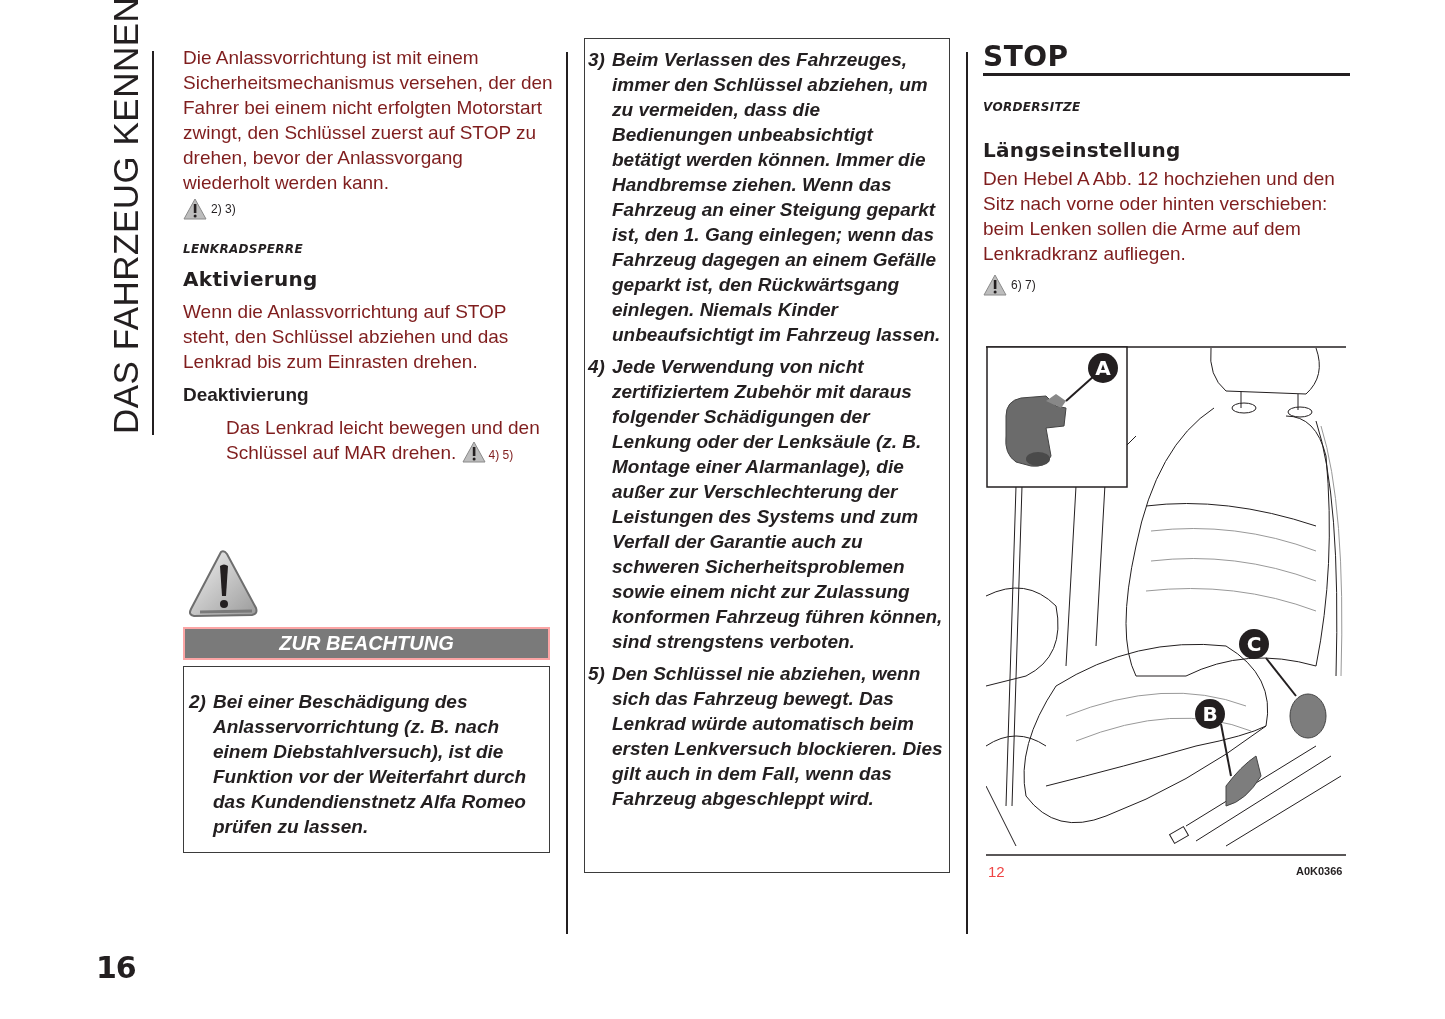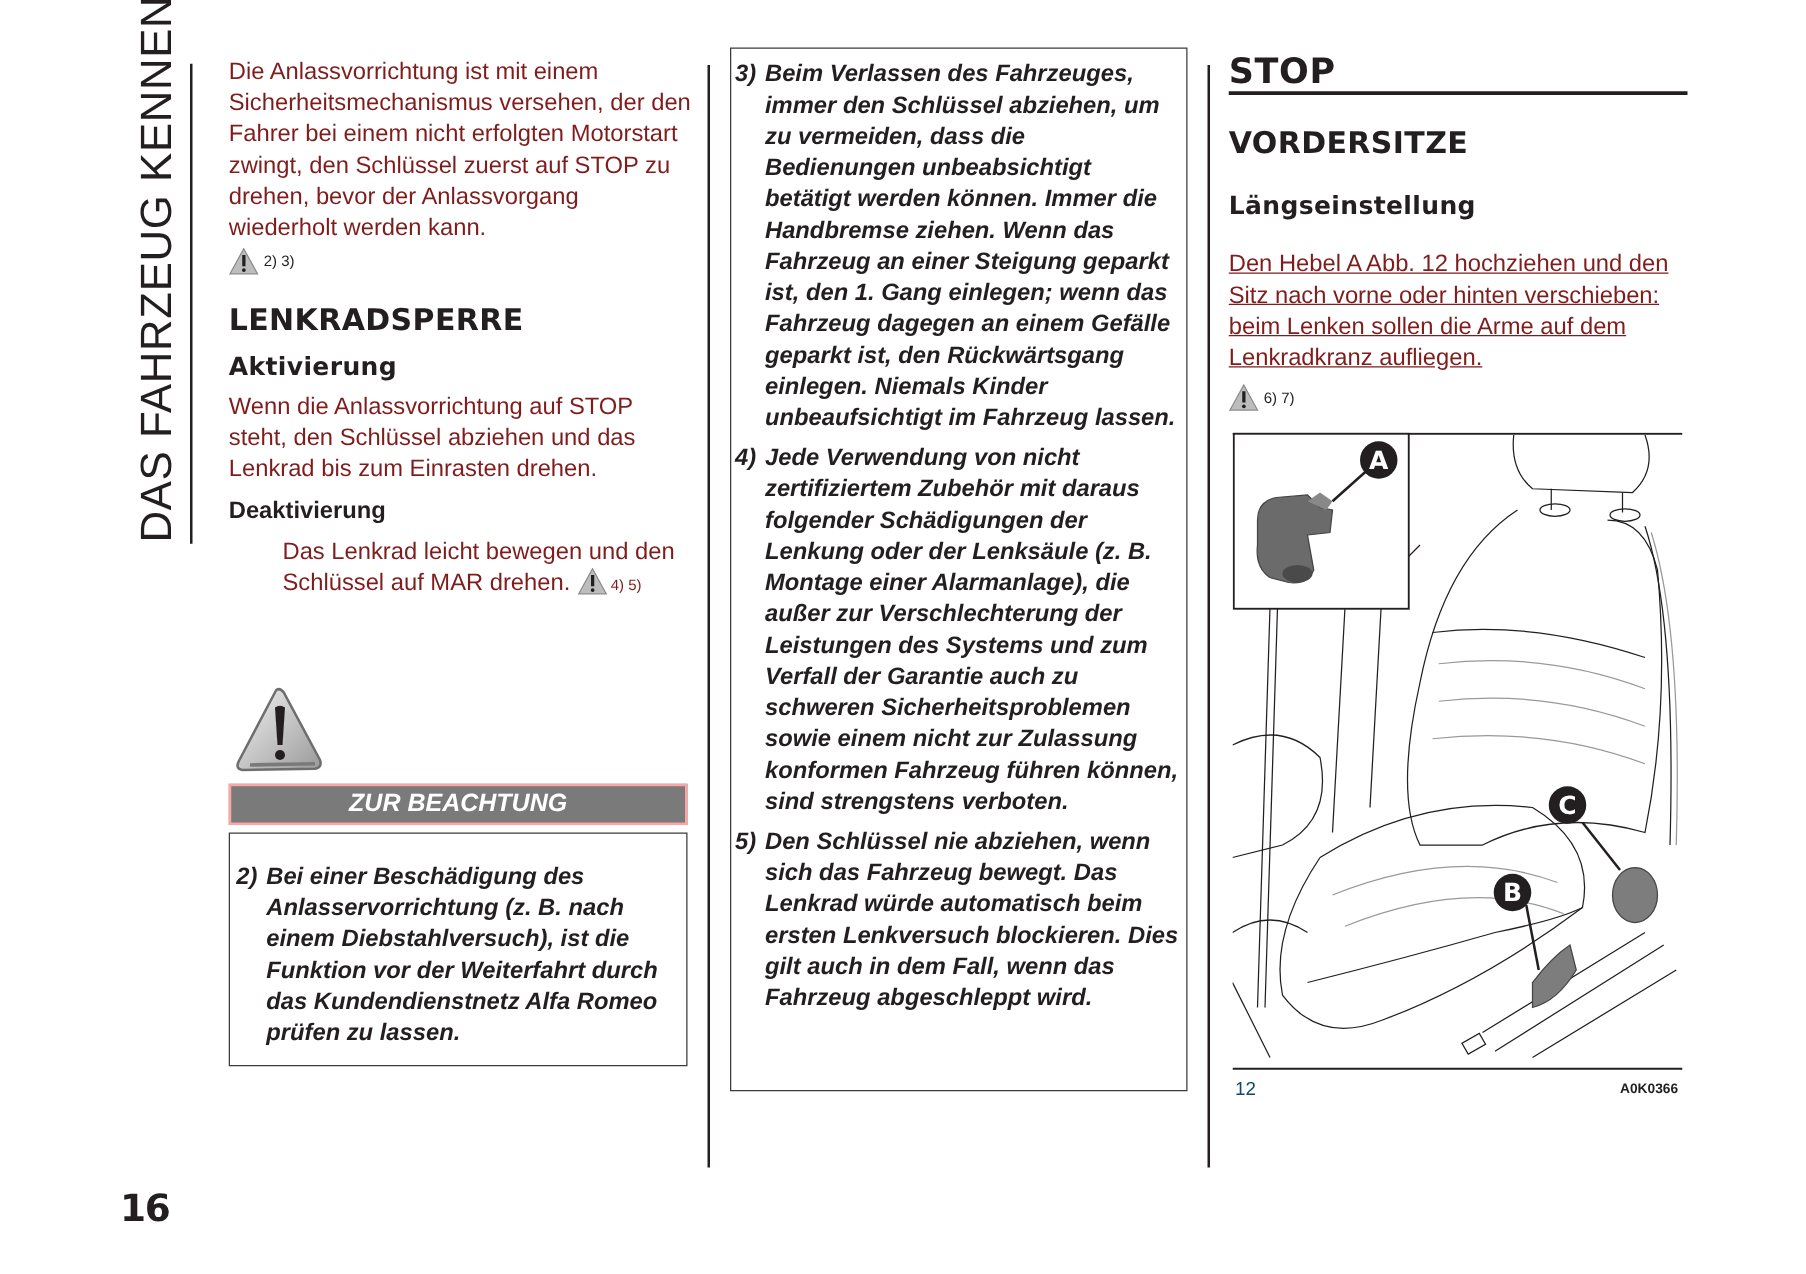--- a/index.html
+++ b/index.html
@@ -13,21 +13,21 @@
   .col { position: absolute; }
   .col1 { left: 183px; top: 45px; width: 370px; }
   .col3 { left: 983px; top: 45px; width: 368px; }
 
   .body-text { font-size: 19px; line-height: 25px; font-weight: normal; color: #7f1d1d; margin: 0; }
   .warn-ref { display: flex; align-items: center; gap: 4px; font-size: 12px; color: #231f20; }
   .warn-ref-inline { font-size: 12px; margin-left: 3px; }
   .tiny-warn { display: inline-block; width: 24px; height: 22px; vertical-align: -4px; }
 
   .h-black { font-family: "DejaVu Sans", sans-serif; font-weight: bold; color: #231f20; margin: 0; letter-spacing: 0.3px; }
-  .h-section { font-size: 24px; }
+  .h-section { font-size: 12px; font-style: italic; }
   .h-sub { font-size: 20px; }
   .h-plain { font-size: 19px; font-weight: bold; margin: 0; }
 
   .col-divider { position: absolute; width: 2px; background: #231f20; }
 
   .zur-icon { position: absolute; left: 186px; top: 548px; width: 74px; height: 72px; }
   .zur-bar { position: absolute; left: 183px; top: 627px; width: 363px; height: 29px; background: #7a7a7a;
     border: 2px solid #fca5a5; color: #ffffff; font-weight: bold; font-style: italic; font-size: 20px;
     text-align: center; line-height: 29px; }
   .note-box { position: absolute; border: 1.5px solid #3b3b3b; background: #fff; box-sizing: border-box; }
@@ -35,21 +35,21 @@
   .note-box2 { left: 584px; top: 38px; width: 366px; height: 835px; padding: 8px 6px 0 3px; }
 
   .note { display: flex; font-size: 19px; line-height: 25px; font-weight: bold; font-style: italic; color: #231f20; margin-bottom: 7px; }
   .note-num { width: 24px; flex-shrink: 0; }
   .note-text { flex: 1; }
 
   .h-sitze { position: absolute; left: 983px; top: 40px; font-size: 28px; font-family: "DejaVu Sans", sans-serif; font-weight: bold; letter-spacing: 0.5px; }
   .sitze-rule { position: absolute; left: 983px; top: 73px; width: 367px; height: 3px; background: #231f20; }
 
   .figure { position: absolute; left: 986px; top: 346px; width: 360px; height: 510px; }
-  .fig-num { position: absolute; left: 988px; top: 863px; font-size: 15px; color: #0c4a6e; }
+  .fig-num { position: absolute; left: 988px; top: 863px; font-size: 15px; color: #ef4444; }
   .fig-code { position: absolute; left: 1296px; top: 865px; font-size: 11px; font-weight: bold; color: #231f20; }
 
   .page-num { position: absolute; left: 96px; top: 950px; font-size: 30px; font-weight: bold; font-family: "DejaVu Sans", sans-serif; letter-spacing: -1px; }
 </style>
 </head>
 <body>
 
 <div class="side-title">DAS FAHRZEUG KENNEN</div>
 <div class="side-rule"></div>
 
@@ -114,21 +114,21 @@
     <span class="note-num">5)</span>
     <span class="note-text">Den Schlüssel nie abziehen, wenn sich das Fahrzeug bewegt. Das Lenkrad würde automatisch beim ersten Lenkversuch blockieren. Dies gilt auch in dem Fall, wenn das Fahrzeug abgeschleppt wird.</span>
   </div>
 </div>
 
 <div class="h-sitze">STOP</div>
 <div class="sitze-rule"></div>
 <div class="col col3" style="top:100px;">
   <h2 class="h-black h-section">VORDERSITZE</h2>
   <h3 class="h-black h-sub" style="margin-top:24px;">Längseinstellung</h3>
-  <p class="body-text" style="margin-top:23px;text-decoration:underline;">Den Hebel A Abb. 12 hochziehen und den Sitz nach vorne oder hinten verschieben: beim Lenken sollen die Arme auf dem Lenkradkranz aufliegen.</p>
+  <p class="body-text" style="margin-top:4px;">Den Hebel A Abb. 12 hochziehen und den Sitz nach vorne oder hinten verschieben: beim Lenken sollen die Arme auf dem Lenkradkranz aufliegen.</p>
   <div class="warn-ref" style="margin-top:8px;">
     <svg class="tiny-warn" viewBox="0 0 24 22">
       <polygon points="12,1 23,21 1,21" fill="#bdbdbd" stroke="#8a8a8a" stroke-width="1"></polygon>
       <rect x="10.8" y="6" width="2.6" height="9" fill="#231f20"></rect>
       <circle cx="12.1" cy="18" r="1.5" fill="#231f20"></circle>
     </svg>
     <span>6) 7)</span>
   </div>
 </div>
 

